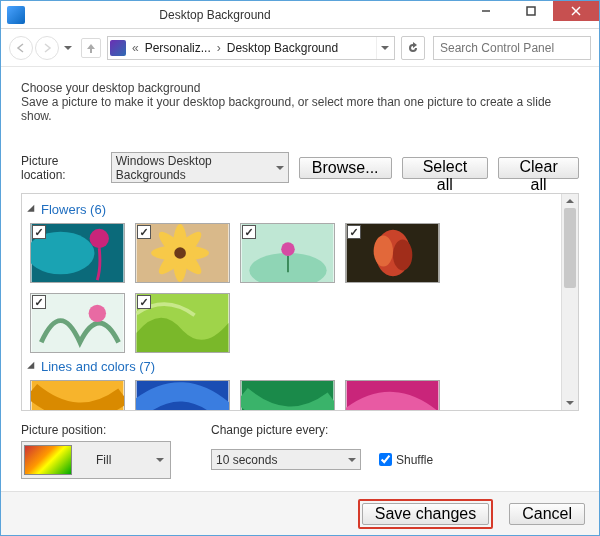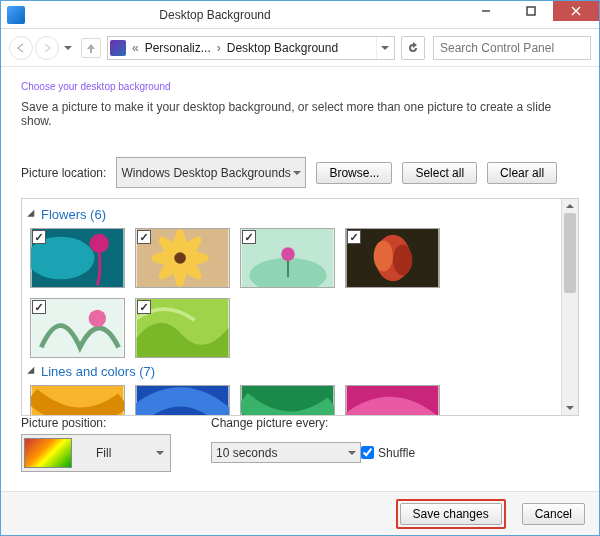--- a/index.html
+++ b/index.html
@@ -22,43 +22,43 @@
 .up-btn { width:20px; height:20px; border:1px solid #ccc; display:flex;align-items:center;justify-content:center; border-radius:2px; margin:0 4px; cursor:pointer; opacity:.7;}
 .addr { flex: 1; height: 24px; border: 1px solid #ccc; display: flex; align-items: center; padding: 0 2px; gap: 4px; }
 .addr .crumb-icon { width:16px; height:16px; background: linear-gradient(135deg,#6b2fb3,#2f6bb3); border-radius:2px; }
 .addr .sep { color:#666; padding:0 2px; }
 .addr-text { font-size: 12px; color: #222; white-space:nowrap; }
 .addr-drop { width:16px; display:flex; align-items:center; justify-content:center; cursor:pointer; height:100%; border-left:1px solid #eee; margin-left:auto;}
 .refresh-btn { width:24px; height:24px; border:1px solid #ccc; display:flex; align-items:center; justify-content:center; margin-left:4px; border-radius:2px; cursor:pointer;}
 .search { width: 158px; height: 24px; border: 1px solid #ccc; margin-left: 6px; padding: 0 6px; font-size: 12px; color:#ec4899; }
 
 .content { flex:1; padding: 14px 20px 0 20px; display:flex; flex-direction:column; }
-.heading { color: #8b5cf6; font-size: 10px; font-weight: normal; margin-bottom: 8px; }
+.heading { color: #404040; font-size: 12px; font-weight: normal; margin-bottom: 0; }
 .subhead { font-size: 12px; color: #444; margin-bottom: 14px; }
 
 .pl-row { display: flex; align-items: center; gap: 10px; margin-bottom: 10px; margin-top: 15px; }
 .pl-label { font-size: 12px; }
 .pl-select { height: 31px; border: 1px solid #aaa; background:#eee; width: 190px; font-size: 12px; padding: 0 4px; display:flex; align-items:center; justify-content:space-between; cursor:pointer;}
-.btn { height: 22px; border: 1px solid #aaa; background: linear-gradient(#fdfdfd,#e6e6e6); font-size: 12px; padding: 0 12px; cursor:pointer; border-radius:2px;}
+.btn { height: 22px; border: 1px solid #aaa; background: linear-gradient(#fdfdfd,#e6e6e6); font-size: 16px; padding: 0 12px; cursor:pointer; border-radius:2px;}
 
 .gallery-frame { border:1px solid #d0d0d0; height: 218px; display:flex;gap:39px; }
 .gallery { flex:1; overflow:hidden; padding:6px 8px; }
 .scrollbar { width:17px; background:#f0f0f0; border-left:1px solid #ddd; position:relative; }
 .thumb { position:absolute; left:2px; right:2px; top:14px; height:80px; background:#c8c8c8; border-radius:2px; }
 .scrollbar .arr { position:absolute; left:0; right:0; height:14px; display:flex;align-items:center;justify-content:center; }
 .scrollbar .arr.bot { bottom:0; }
 
 .group-head { display:flex; align-items:center; gap:6px; margin:2px 0 6px 0; color:#1f6ec0; font-size:13px; }
 .tri { width:0;height:0;border-top:5px solid transparent;border-bottom:5px solid transparent;border-left:5px solid #555; transform:rotate(45deg); }
 .thumbs { display:flex; flex-wrap:wrap; gap:10px; margin-bottom:6px; }
 .tw { position:relative; width:95px; height:60px; }
 .thumbimg { width:95px; height:60px; border:1px solid #aaa; display:block; }
 .chk { position:absolute; top:2px; left:2px; width:14px; height:14px; background:#fff; border:1px solid #555; display:flex; align-items:center; justify-content:center; font-size:11px; font-weight:bold; }
 
-.bottom-row { display:flex; gap:40px; }
+.bottom-row { display:flex; gap:40px; margin-top:12px; }
 .bl { display:flex; flex-direction:column; gap:4px; }
 .pp-select { height:38px; width:150px; border:1px solid #aaa; background:#eee; display:flex; align-items:center; padding:2px; gap:24px; cursor:pointer;}
 .pp-select .swatch { width:48px; height:30px; border:1px solid #888; background:linear-gradient(135deg,#c33,#f90 40%,#ff0 55%,#0a0); }
 .cp-select { height:21px; width:150px; border:1px solid #aaa; background:#eee; display:flex; align-items:center; justify-content:space-between; padding:0 4px; font-size:12px; cursor:pointer;}
 .shuffle-wrap { display:flex; align-items:center; gap:4px; font-size:12px; }
 .shuffle-wrap input { width:13px; height:13px; }
 
 .footer { height:44px; border-top:1px solid #e0e0e0; background:#f5f5f5; display:flex; align-items:center; justify-content:flex-end; gap:16px; padding:0 14px; }
 .save-highlight { border:2px solid #d63a2a; padding:2px; border-radius:2px; }
 </style>
@@ -258,21 +258,21 @@
       <div class="bl">
         <span>Picture position:</span>
         <div class="pp-select">
           <div class="swatch"></div>
           <span>Fill</span>
           <div class="arrow-down" style="margin-left:auto;margin-right:4px"></div>
         </div>
       </div>
       <div class="bl">
         <span>Change picture every:</span>
-        <div style="display:flex;align-items:center;margin-top:8px">
+        <div style="display:flex;align-items:center;gap:18px;margin-top:8px">
           <div class="cp-select">
             <span>10 seconds</span>
             <div class="arrow-down"></div>
           </div>
           <label class="shuffle-wrap">
             <input type="checkbox" checked="" style="">
             <span>Shuffle</span>
           </label>
         </div>
       </div>

